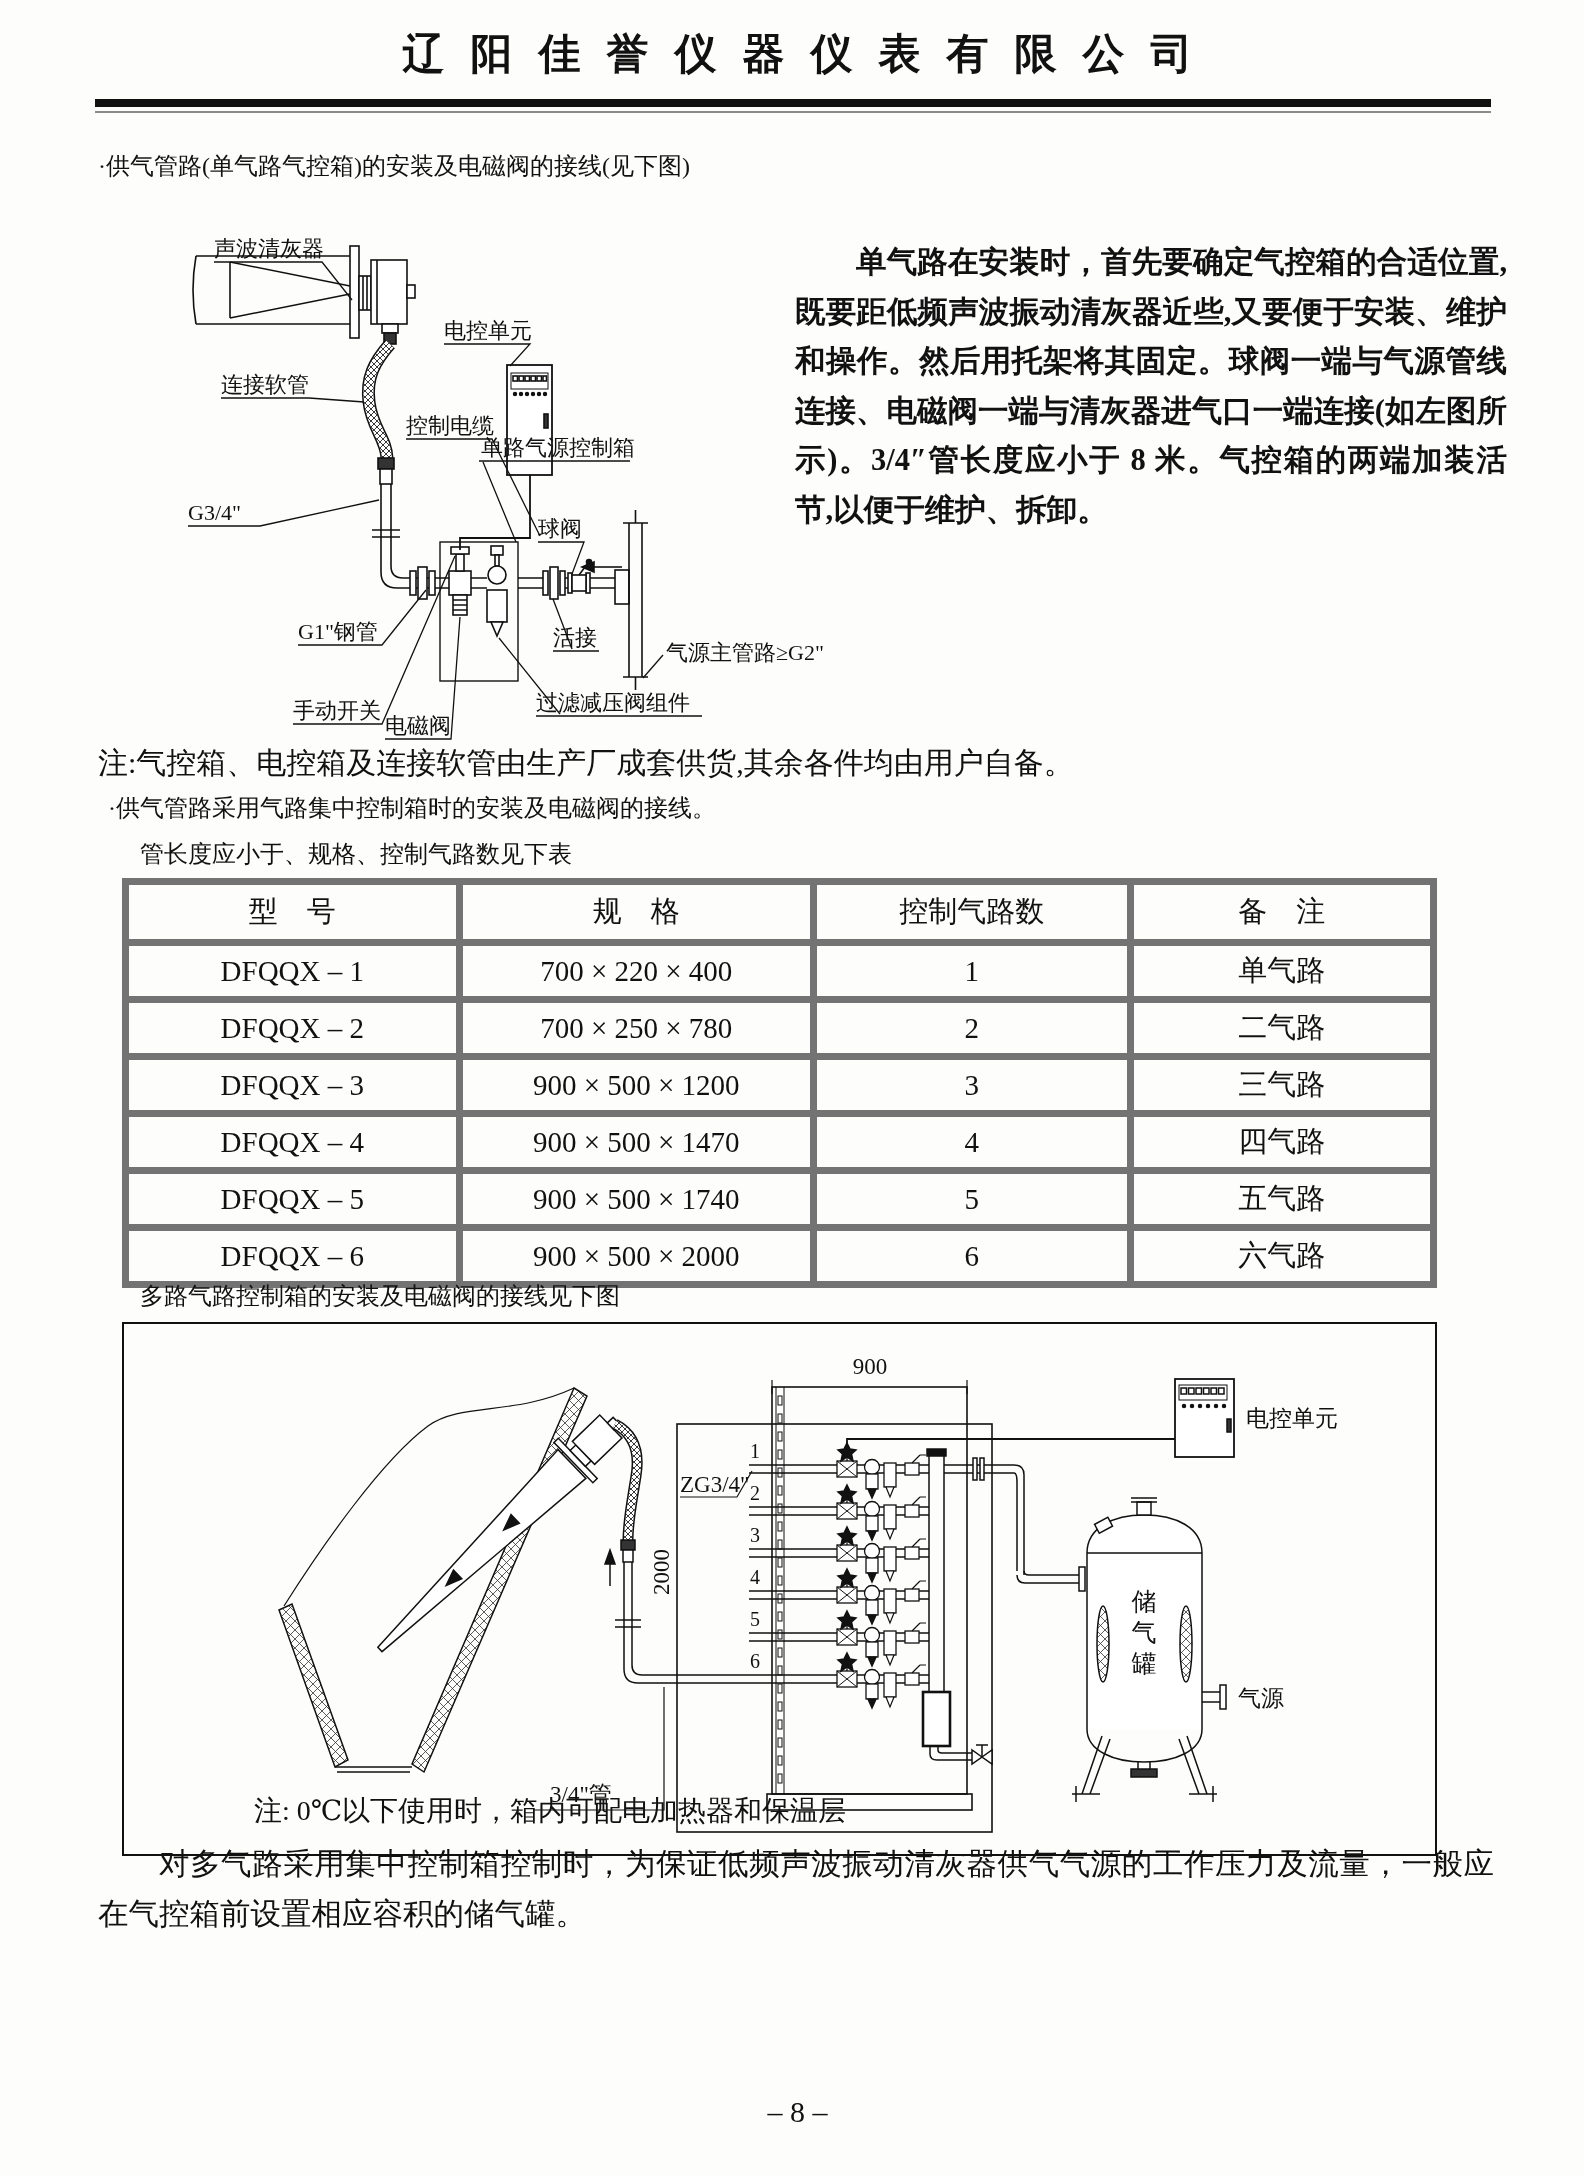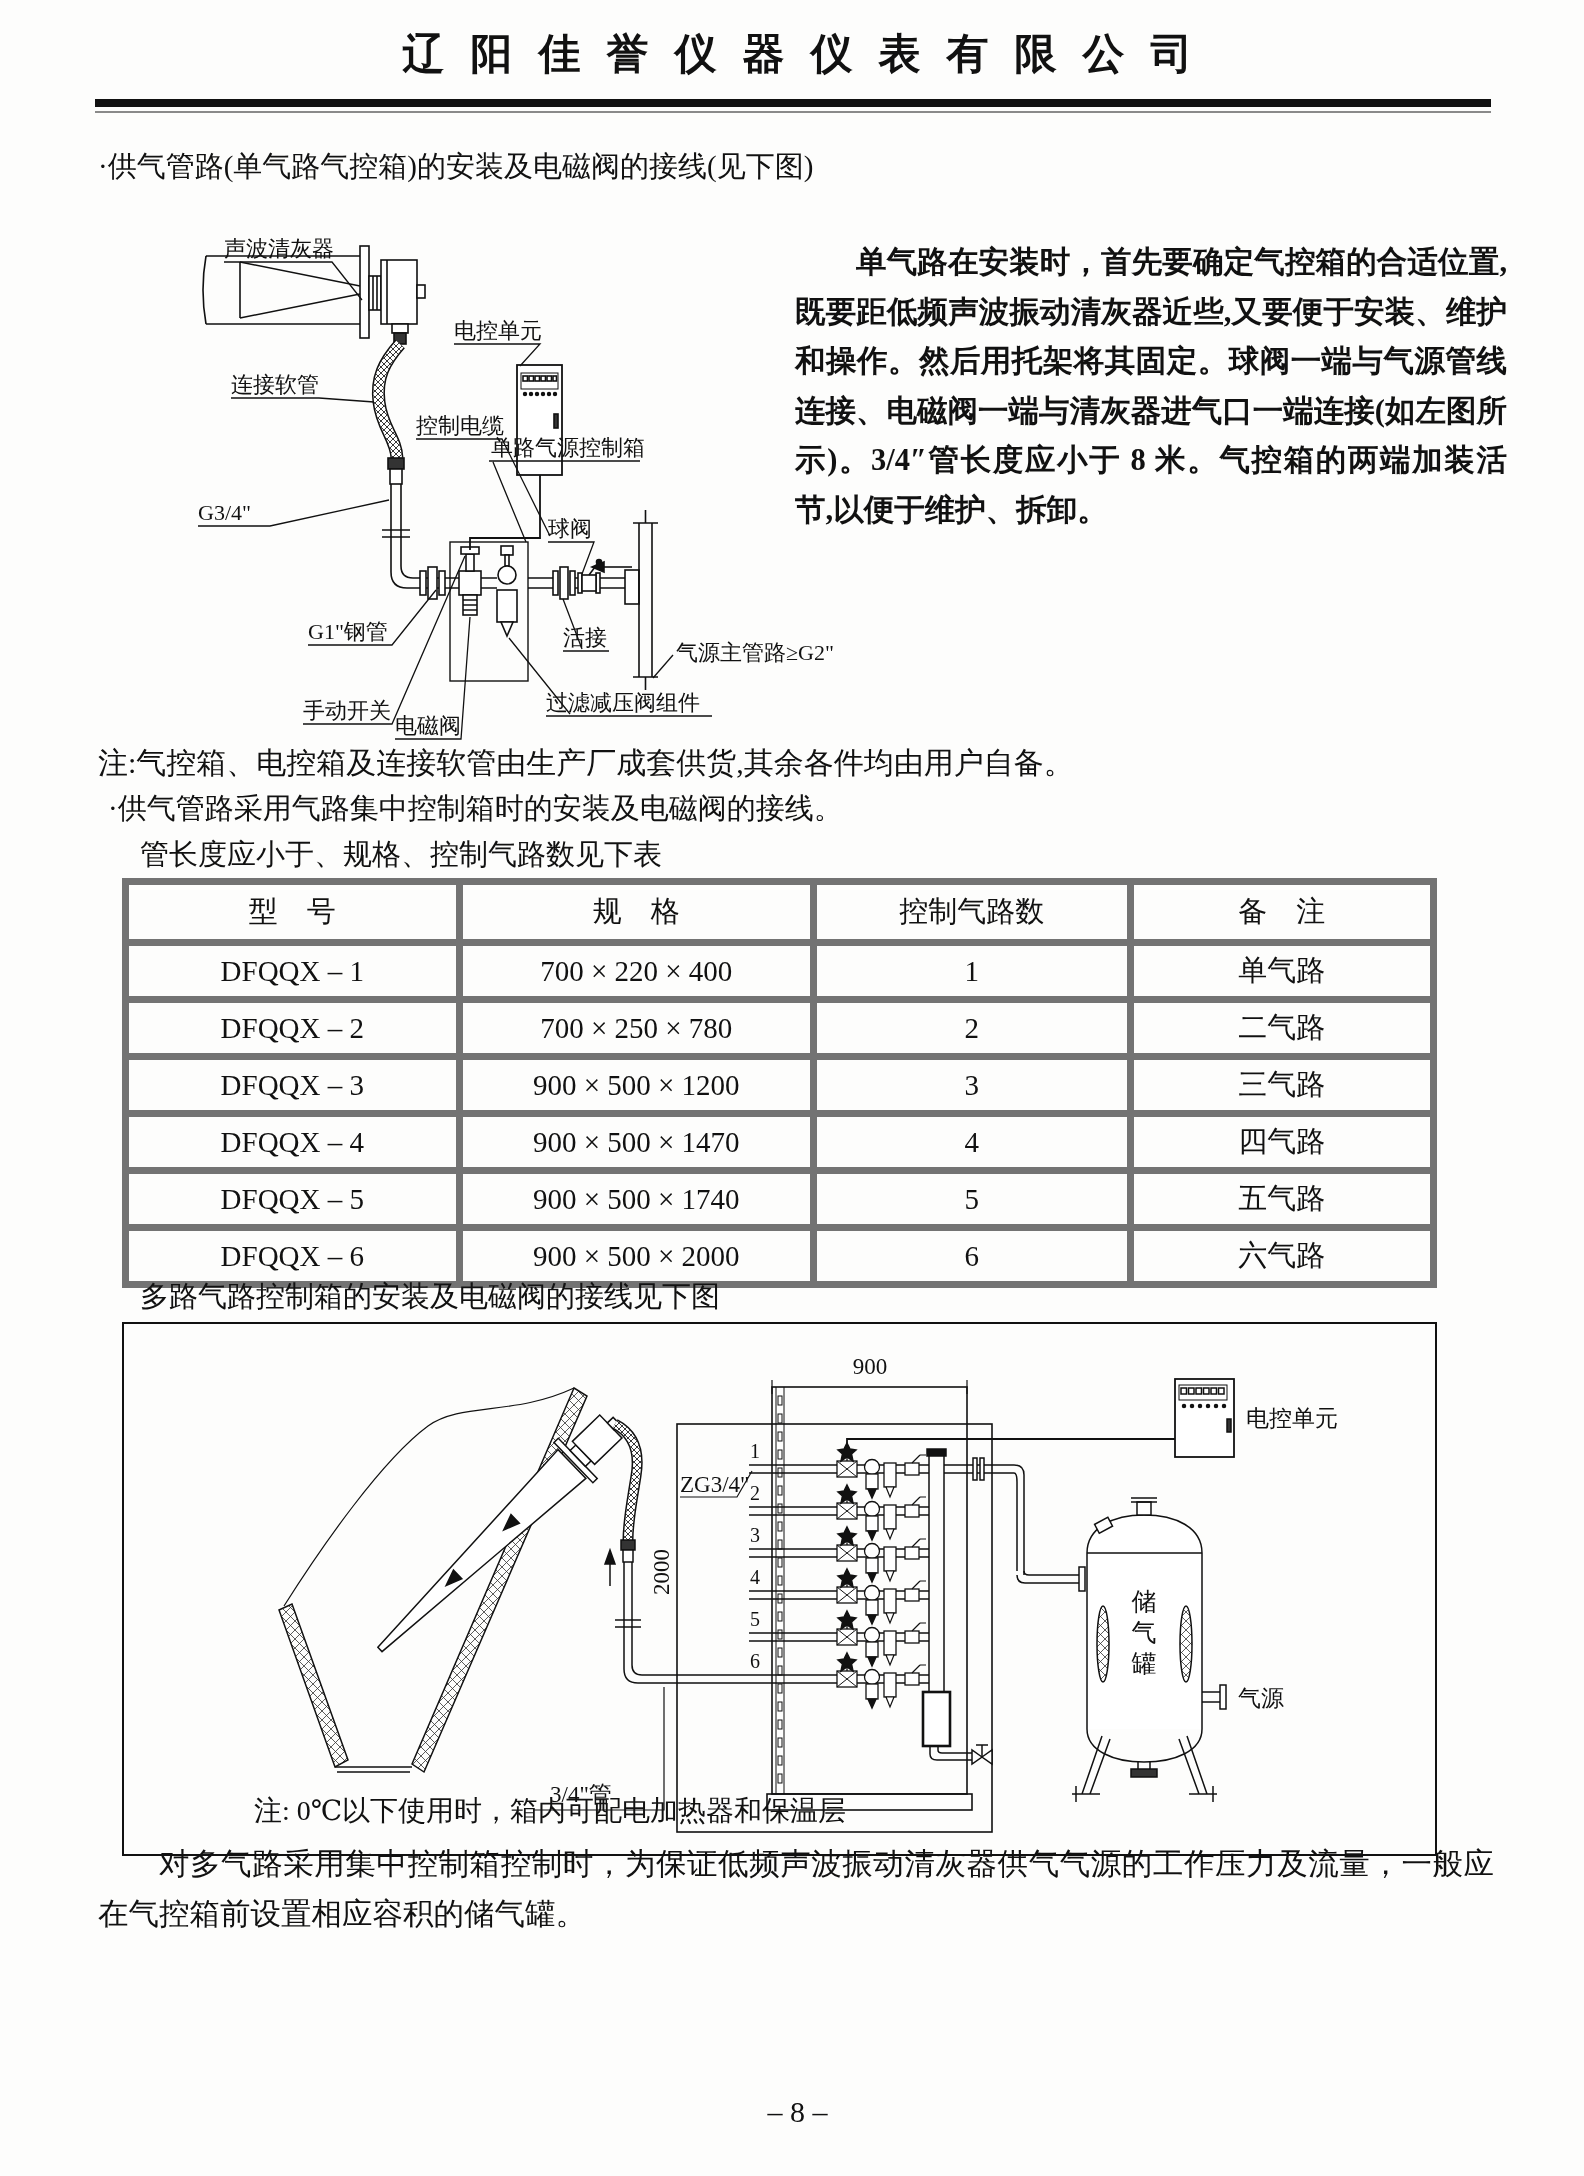--- a/index.html
+++ b/index.html
@@ -2,39 +2,39 @@
 <html><head>
 <meta charset="utf-8">
 <style>
   html,body{margin:0;padding:0;background:#e8e8e8;}
   .page{position:relative;width:1584px;height:2176px;background:#fdfdfc;margin:0 auto;
         font-family:"Liberation Serif","DejaVu Serif",serif;color:#111;overflow:hidden;padding-left:11px;}
   .company{position:absolute;top:26px;left:0;width:100%;text-align:center;
            font-size:42px;font-weight:bold;letter-spacing:26px;text-indent:26px;}
   .rule-thick{position:absolute;top:99px;left:95px;width:1396px;height:8px;background:#111;}
   .rule-thin{position:absolute;top:111px;left:95px;width:1396px;height:2px;background:#8a8a8a;}
-  .t29{font-size:29px;line-height:40px;}
+  .t29{font-size:24px;line-height:40px;}
   .t30{font-size:30px;line-height:41px;}
   .bullet1{position:absolute;left:98px;top:146px;}
   .para1{position:absolute;left:795px;top:238px;width:712px;font-size:30.5px;line-height:49.5px;
          text-align:justify;text-indent:2em;font-weight:bold;}
   .note1{position:absolute;left:98px;top:742px;}
   .bullet2{position:absolute;left:108px;top:788px;}
   .sub2{position:absolute;left:140px;top:834px;}
   .caption3{position:absolute;left:140px;top:1276px;}
   .para4{position:absolute;left:98px;top:1839px;width:1396px;font-size:30.5px;line-height:50px;
          text-align:justify;text-indent:2em;}
   .pagenum{position:absolute;left:0;top:2095px;width:100%;text-align:center;font-size:30px;}
   table.spec{position:absolute;left:122px;top:878px;width:1315px;border-collapse:collapse;
              font-size:29px;table-layout:fixed;}
   table.spec th,table.spec td{border:7px solid #737373;text-align:center;padding:0;height:50px;
              font-weight:normal;}
   table.spec th{height:54px;}
   table.spec{border:3px solid #111;}
-  .fig1{position:absolute;left:120px;top:190px;width:1020px;height:570px;}
+  .fig1{position:absolute;left:110px;top:190px;width:1020px;height:570px;}
   .fig2{position:absolute;left:122px;top:1322px;width:1315px;height:534px;border:2px solid #111;
         box-sizing:border-box;}
   svg{display:block;}
   svg text{font-family:"Liberation Serif","DejaVu Serif",serif;fill:#111;}
   .lbl{font-size:22px;}
   .lbl2{font-size:23px;}
   .dim{font-size:23px;}
   .num{font-size:20px;}
   .fignote{font-size:28px;}
   .tanktxt{font-size:25px;}

